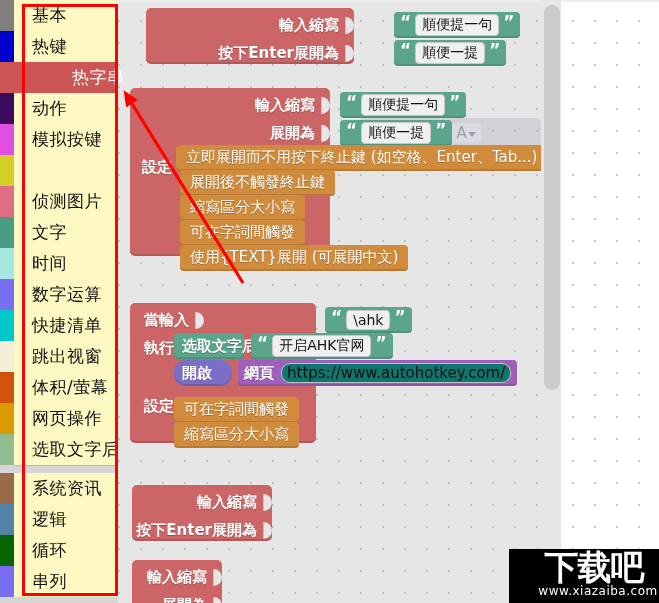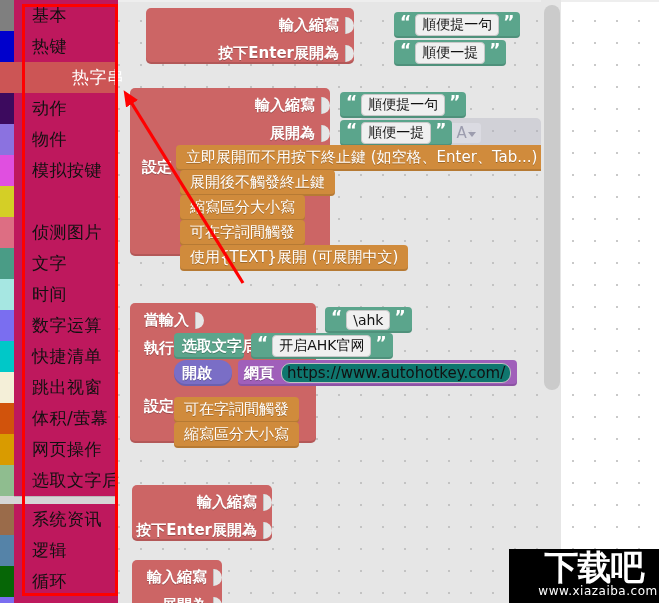--- a/index.html
+++ b/index.html
@@ -29,21 +29,21 @@
 
   
   .vscroll{position:absolute;left:541px;top:0;width:20px;height:603px;background:#e6e6e6;}
   .vscroll-thumb{
     position:absolute;left:544px;top:5px;width:16px;height:385px;
     background:#cbcbcb;border-radius:8px;
   }
 
   
   .sidebar{position:absolute;left:0;top:0;width:118px;height:603px;background:#d6d6d6;}
-  .cat-row{position:relative;height:31px;display:flex;align-items:center;background:#be185d;}
+  .cat-row{position:relative;height:31px;display:flex;align-items:center;background:#fef9c3;}
   .cat-swatch{width:14px;height:31px;flex:0 0 14px;}
   .cat-label{
     flex:1;padding-left:18px;font-size:17px;color:#111;
     font-family:"DejaVu Sans","Liberation Sans",sans-serif;
     letter-spacing:0.5px;white-space:nowrap;
   }
   .cat-row.selected{background:#cc5555;padding-left:40px;}
   .cat-row.selected .cat-label{color:#ffffff;}
   .cat-sep{height:1px;background:#b9b9b9;margin-left:14px;}
   .cat-gap{height:7px;background:#d6d6d6;}
@@ -278,24 +278,20 @@
           <span class="cat-swatch" style="background: rgb(0, 0, 204);"></span>
           <span class="cat-label">热键</span>
         </div>
         <div class="cat-row selected">
           <span class="cat-swatch" style="background: rgb(204, 85, 85);"></span>
           <span class="cat-label">热字串</span>
         </div>
         <div class="cat-row">
           <span class="cat-swatch" style="background: rgb(60, 10, 94);"></span>
           <span class="cat-label">动作</span>
-        </div>
-        <div class="cat-row">
-          <span class="cat-swatch" style="background: rgb(139, 114, 224);"></span>
-          <span class="cat-label">物件</span>
         </div>
         <div class="cat-row">
           <span class="cat-swatch" style="background: rgb(224, 79, 224);"></span>
           <span class="cat-label">模拟按键</span>
         </div>
         <div class="cat-row">
           <span class="cat-swatch" style="background: rgb(212, 207, 38);"></span>
         </div>
         <div class="cat-row">
           <span class="cat-swatch" style="background: rgb(221, 110, 131);"></span>

